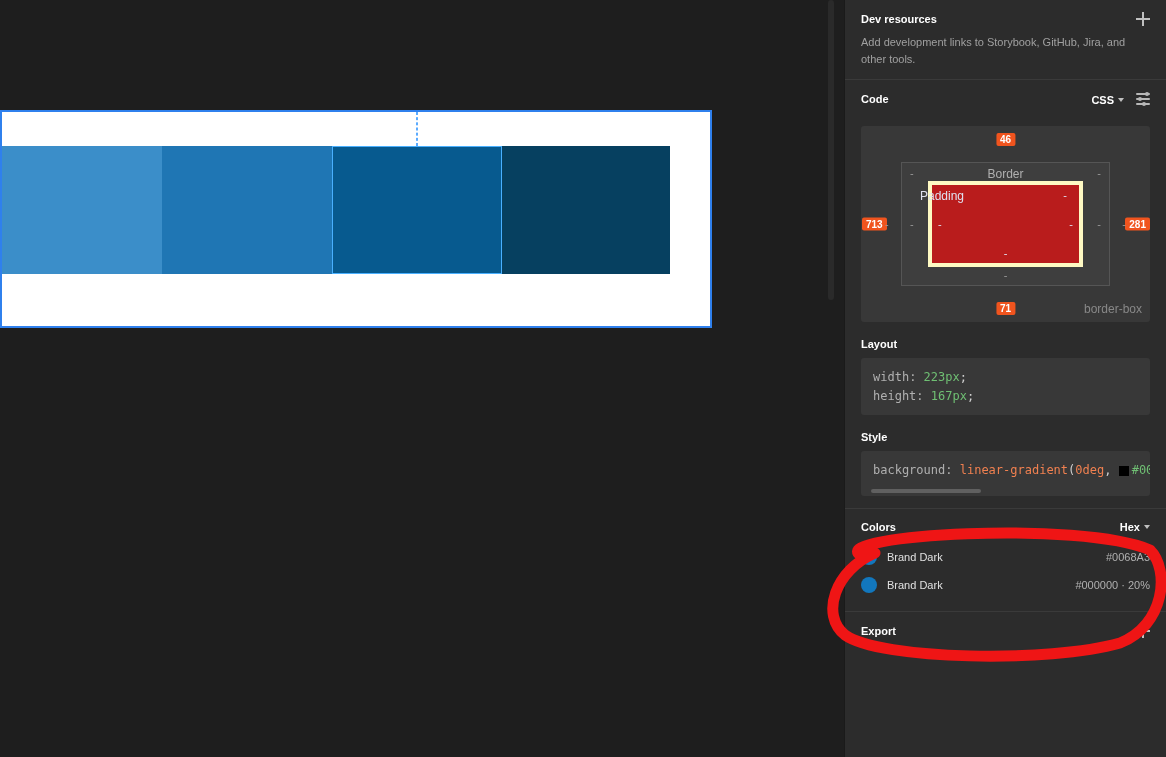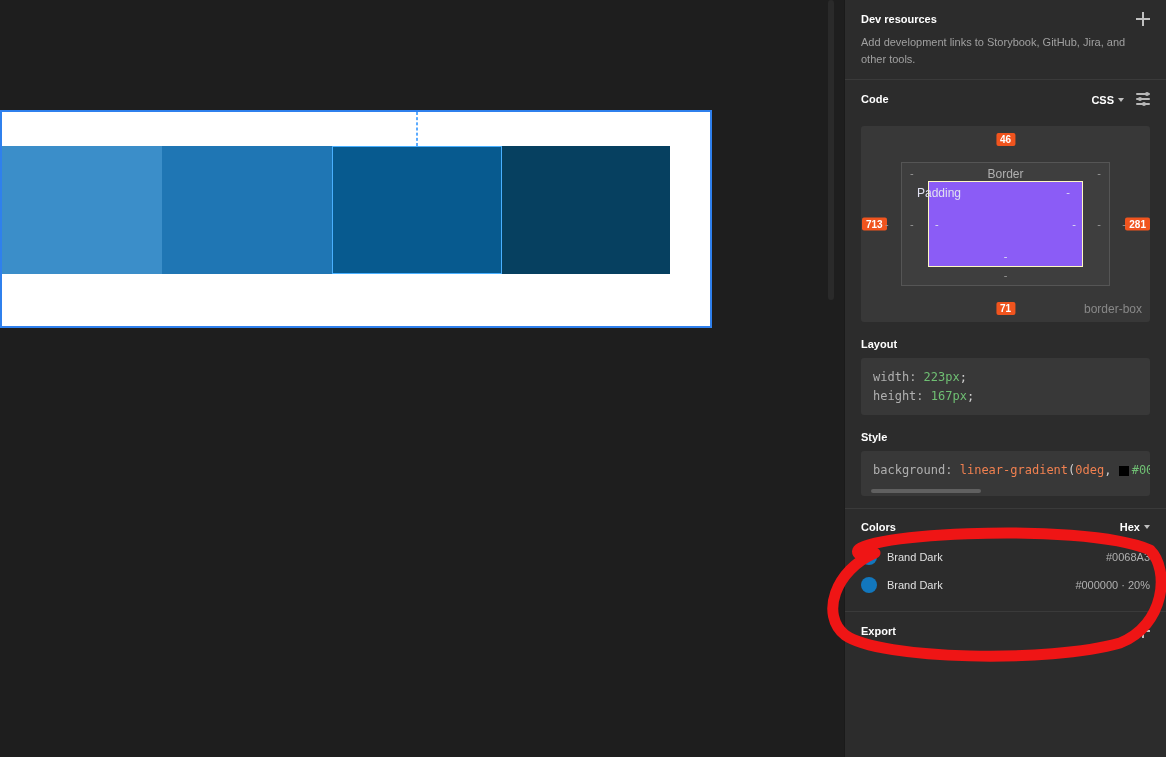--- a/index.html
+++ b/index.html
@@ -116,22 +116,22 @@
   }
   .bm-border {
     position:absolute;
     top:22px; bottom:22px; left:26px; right:26px;
     border:1px solid #555;
     background:#3e3e3e;
   }
   .bm-padding {
     position:absolute;
     top:18px; bottom:18px; left:26px; right:26px;
-    background:#8b5cf6;
-    border:1px solid #fef9c3;
+    background:#b91c1c;
+    border:4px solid #fef9c3;
   }
   .bm-content {
     position:absolute;
     top:20px; bottom:20px; left:22px; right:22px;
     border:1px dashed #cfcfcf;
     display:flex;align-items:center;justify-content:center;
     color:#fff; font-weight:600; font-size:11px;
   }
   .bm-label { position:absolute; color:#b0b0b0; font-size:12px; }
   .bm-border .bm-label{ top:4px; left:50%; transform:translateX(-50%);}

